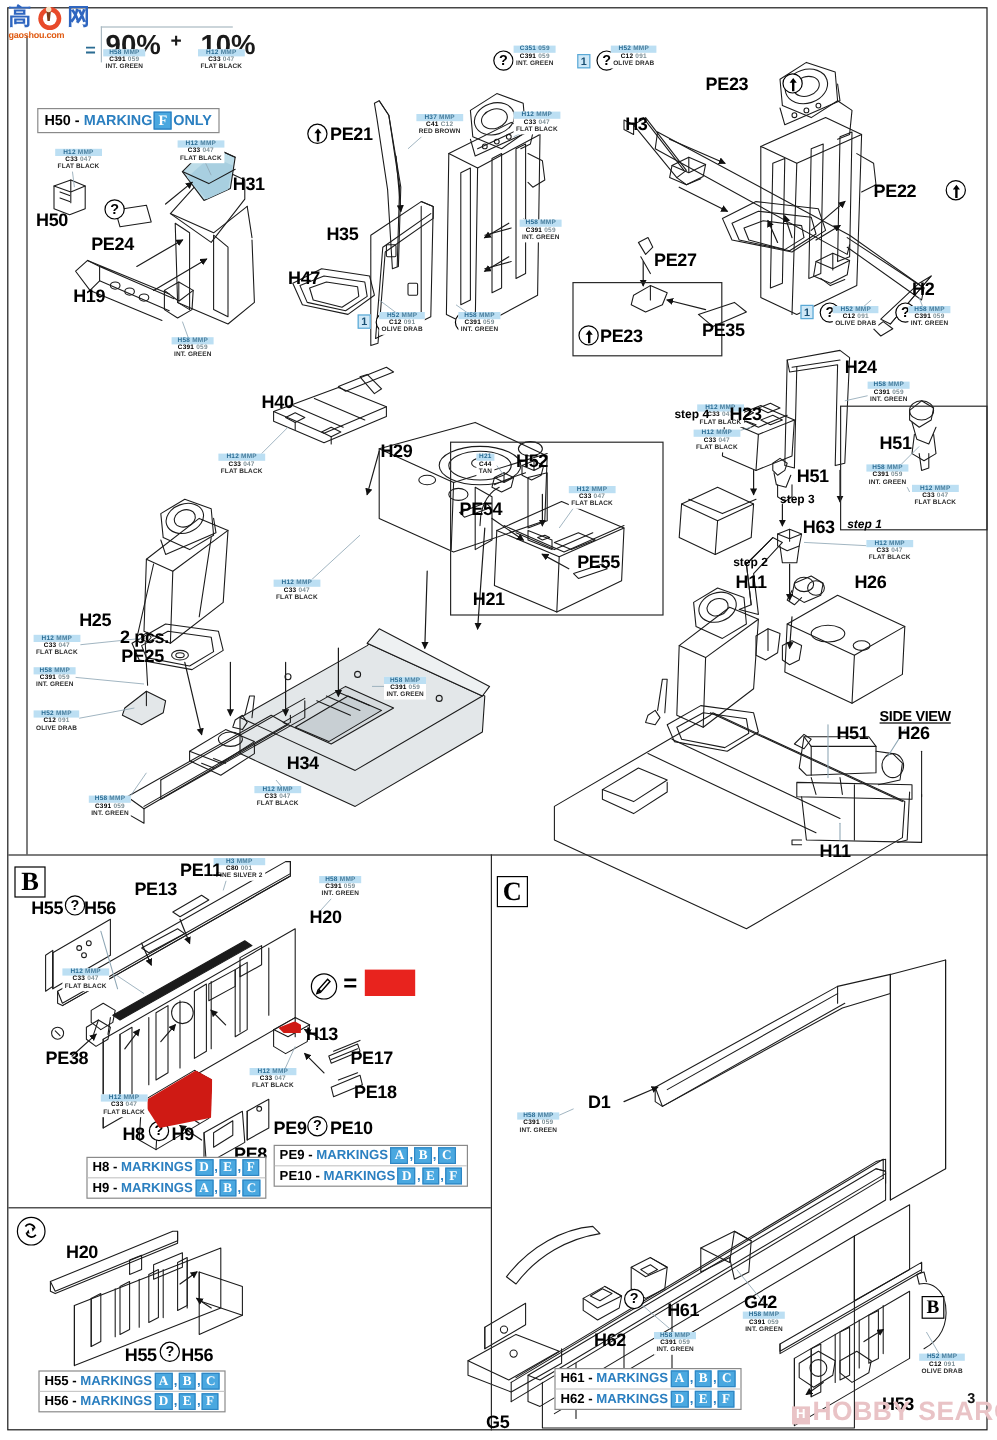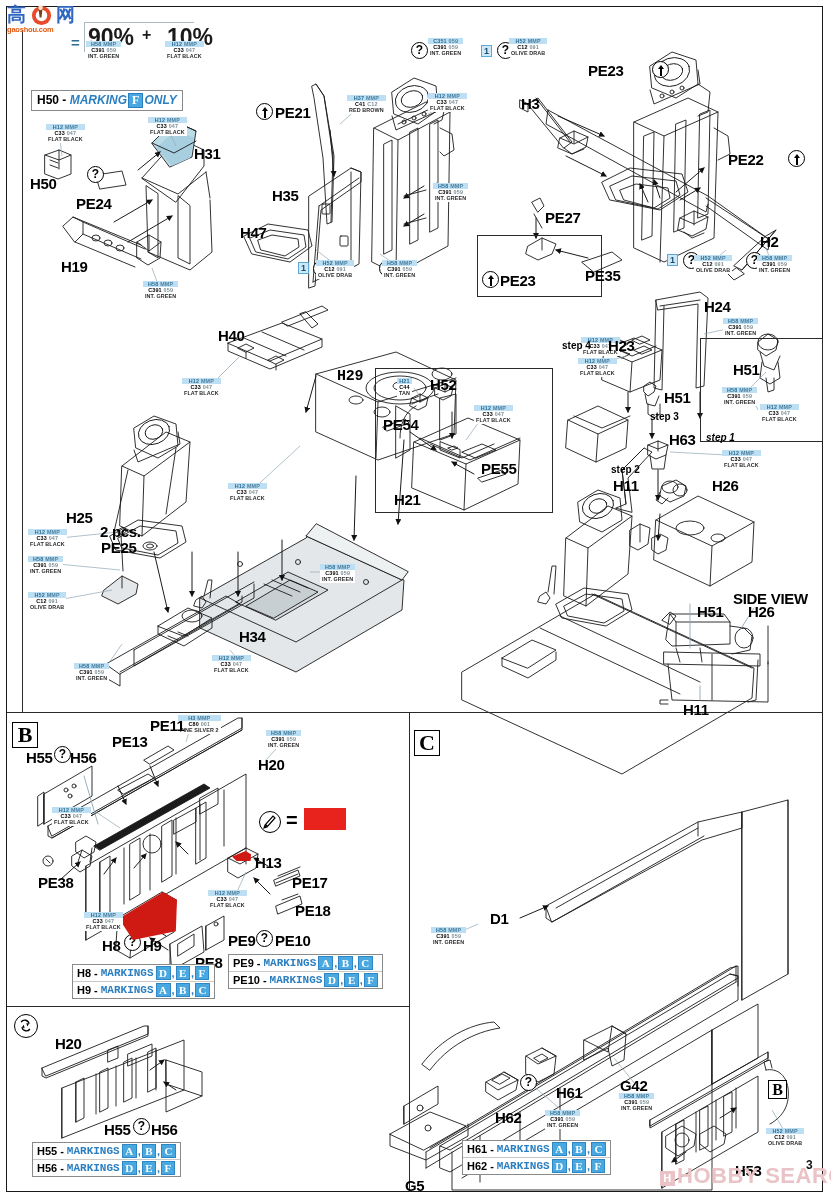--- a/index.html
+++ b/index.html
@@ -8,21 +8,21 @@
 
   .page{position:absolute;left:0;top:0;width:831px;height:1200px;background:#ffffff;}
 
   
   .frame{position:absolute;left:6px;top:6px;width:817px;height:1186px;
          border:1px solid #1a1a1a;box-sizing:border-box;}
 
   
   .plabel{position:absolute;font-weight:bold;font-size:15px;letter-spacing:-0.3px;
           color:#000;white-space:nowrap;line-height:1;}
-  .plabel.sm{font-size:15px;}
+  .plabel.sm{font-size:12px;text-decoration:underline;}
 
   
   .steplab{position:absolute;font-weight:bold;font-size:10px;color:#000;white-space:nowrap;}
 
   
   .paint{position:absolute;background:#ffffff;border:0;line-height:1;
          font-size:5.4px;font-weight:bold;text-align:center;white-space:nowrap;}
   .paint .r1{background:#bcdff3;color:#4a7f9e;padding:0.5px 2px;display:block;
              letter-spacing:0.2px;}
   .paint .r1 b{color:#2b6c93;}
@@ -47,32 +47,32 @@
 
   
   .numbox{position:absolute;border:1px solid #5aa9d6;background:#cfe8f7;color:#1a4f73;
           font-size:9px;font-weight:bold;text-align:center;line-height:11px;
           width:11px;height:12px;box-sizing:border-box;}
 
   
   .markbanner{position:absolute;border:1px solid #8a8a8a;background:#fff;
               padding:2px 5px;font-size:12px;font-weight:bold;white-space:nowrap;
               color:#000;line-height:13px;}
-  .markbanner .mk{color:#2b7fc0;font-style:italic;}
+  .markbanner .mk{color:#2b7fc0;}
   .markbanner .chip{display:inline-block;background:#4aa8e0;color:#fff;
                     border:1px solid #2b7fc0;font-family:"Liberation Serif",serif;
                     padding:0 3px;margin:0 1px;font-weight:bold;}
 
   
   .mtable{position:absolute;border:1px solid #8a8a8a;background:#fff;}
   .mtable .row{display:flex;align-items:center;padding:1px 4px;white-space:nowrap;
                font-size:11px;font-weight:bold;line-height:12px;}
   .mtable .row + .row{border-top:1px solid #c8c8c8;}
   .mtable .lbl{color:#000;margin-right:3px;}
-  .mtable .mk{color:#2b7fc0;margin-right:2px;font-family:Liberation Mono, monospace;}
+  .mtable .mk{color:#2b7fc0;margin-right:2px;}
   .mtable .chip{display:inline-block;background:#4aa8e0;color:#fff;
                 border:1px solid #2e86c4;font-family:"Liberation Serif",serif;
                 padding:0 2.5px;font-weight:bold;font-size:11px;line-height:12px;}
   .mtable .sep{color:#2b7fc0;padding:0 1px;}
 
   
   .secbox{position:absolute;border:1.6px solid #000;background:#fff;
           width:26px;height:26px;font-family:"Liberation Serif",serif;
           font-weight:bold;font-size:22px;text-align:center;line-height:24px;
           box-sizing:border-box;}
@@ -912,33 +912,33 @@
         <span class="r1"><b>H52</b> <span>MMP</span></span>
         <span class="r2"><span class="c">C12</span> <span class="g">091</span></span>
         <span class="r3">OLIVE DRAB</span>
       </div>
     </div>
 
   <div id="label-host">
       <div class="plabel" style="left: 30px; top: 176px;">H50</div>
       <div class="plabel" style="left: 76px; top: 196px;">PE24</div>
       <div class="plabel" style="left: 194px; top: 146px;">H31</div>
-      <div class="plabel" style="left: 61px; top: 259px;">H19</div>
+      <div class="plabel" style="left: 61px; top: 240px;">H19</div>
       <div class="plabel" style="left: 275px; top: 105px;">PE21</div>
       <div class="plabel" style="left: 272px; top: 188px;">H35</div>
       <div class="plabel" style="left: 240px; top: 225px;">H47</div>
       <div class="plabel" style="left: 588px; top: 63px;">PE23</div>
       <div class="plabel" style="left: 521px; top: 96px;">H3</div>
       <div class="plabel" style="left: 728px; top: 152px;">PE22</div>
       <div class="plabel" style="left: 760px; top: 234px;">H2</div>
       <div class="plabel" style="left: 545px; top: 210px;">PE27</div>
       <div class="plabel" style="left: 500px; top: 273px;">PE23</div>
       <div class="plabel" style="left: 585px; top: 268px;">PE35</div>
       <div class="plabel" style="left: 218px; top: 328px;">H40</div>
-      <div class="plabel" style="left: 337px; top: 369px; font-family: Liberation Mono, monospace;">H29</div>
+      <div class="plabel" style="left: 317px; top: 369px;">H29</div>
       <div class="plabel" style="left: 66px; top: 510px;">H25</div>
       <div class="plabel" style="left: 101px; top: 540px;">PE25</div>
       <div class="plabel" style="left: 100px; top: 524px;">2 pcs.</div>
       <div class="plabel" style="left: 239px; top: 629px;">H34</div>
       <div class="plabel" style="left: 430px; top: 377px;">H52</div>
       <div class="plabel" style="left: 383px; top: 417px;">PE54</div>
       <div class="plabel" style="left: 481px; top: 461px;">PE55</div>
       <div class="plabel" style="left: 394px; top: 492px;">H21</div>
       <div class="plabel" style="left: 704px; top: 299px;">H24</div>
       <div class="plabel" style="left: 608px; top: 338px;">H23</div>

